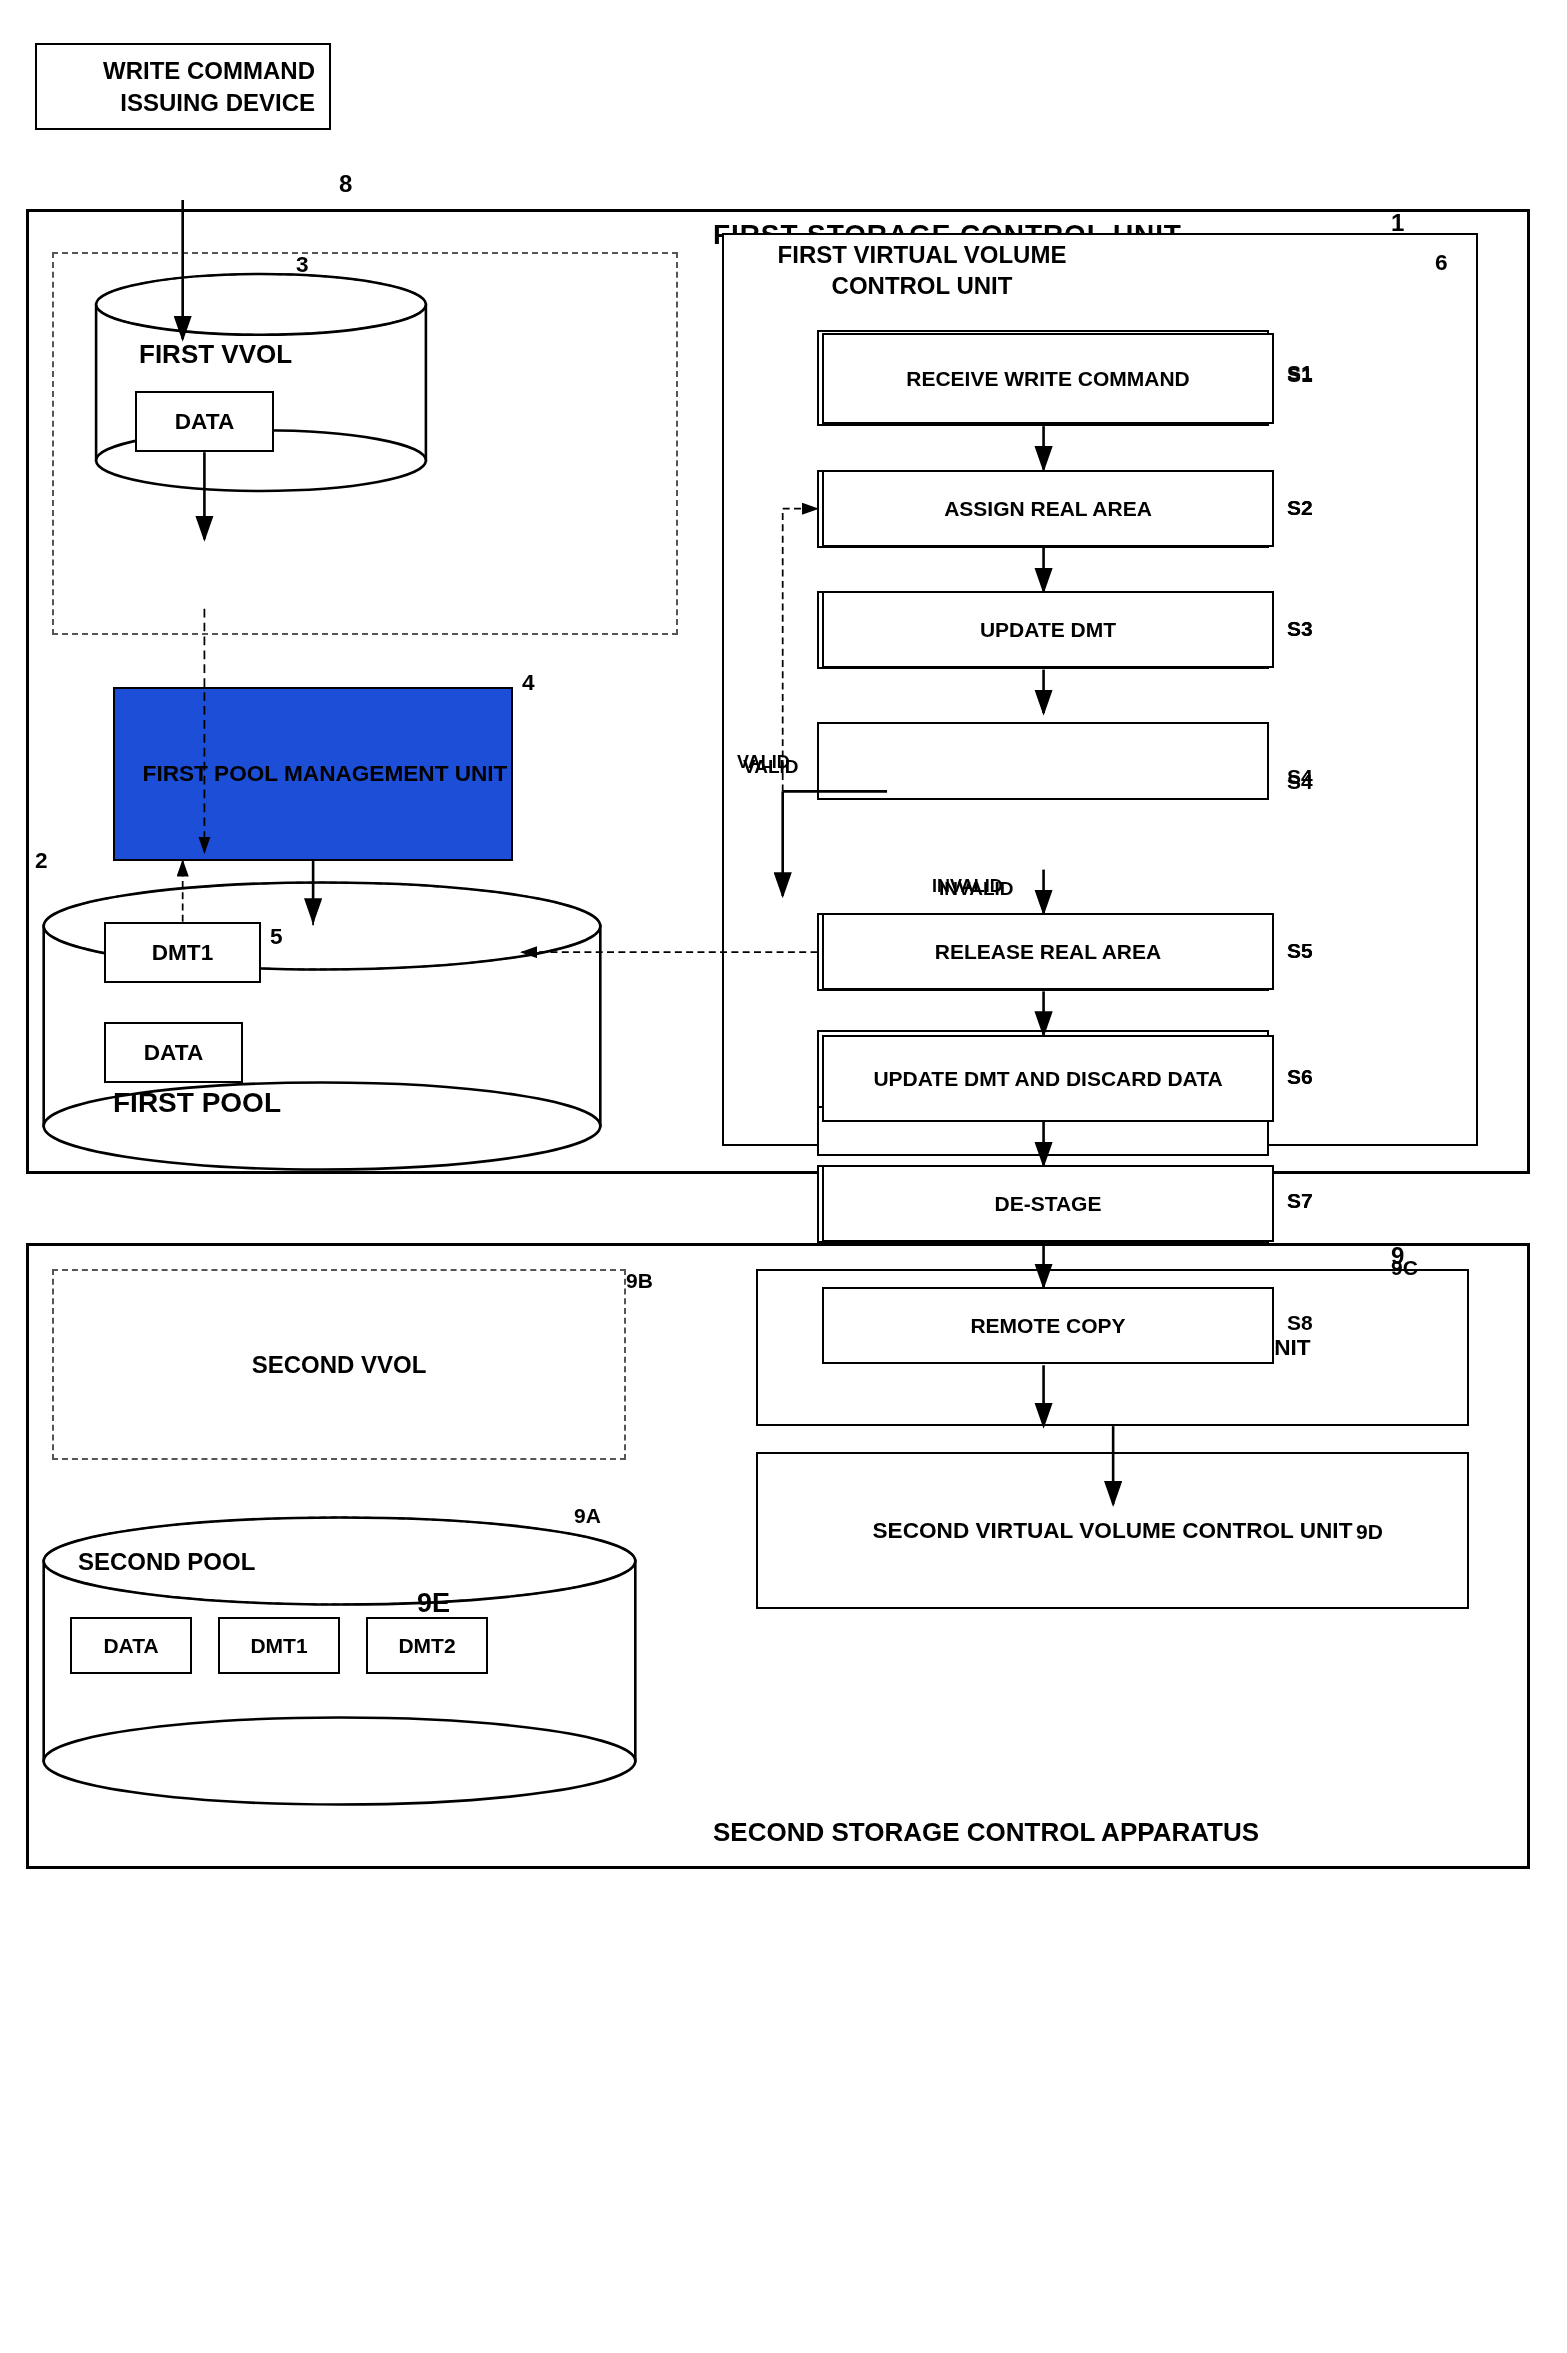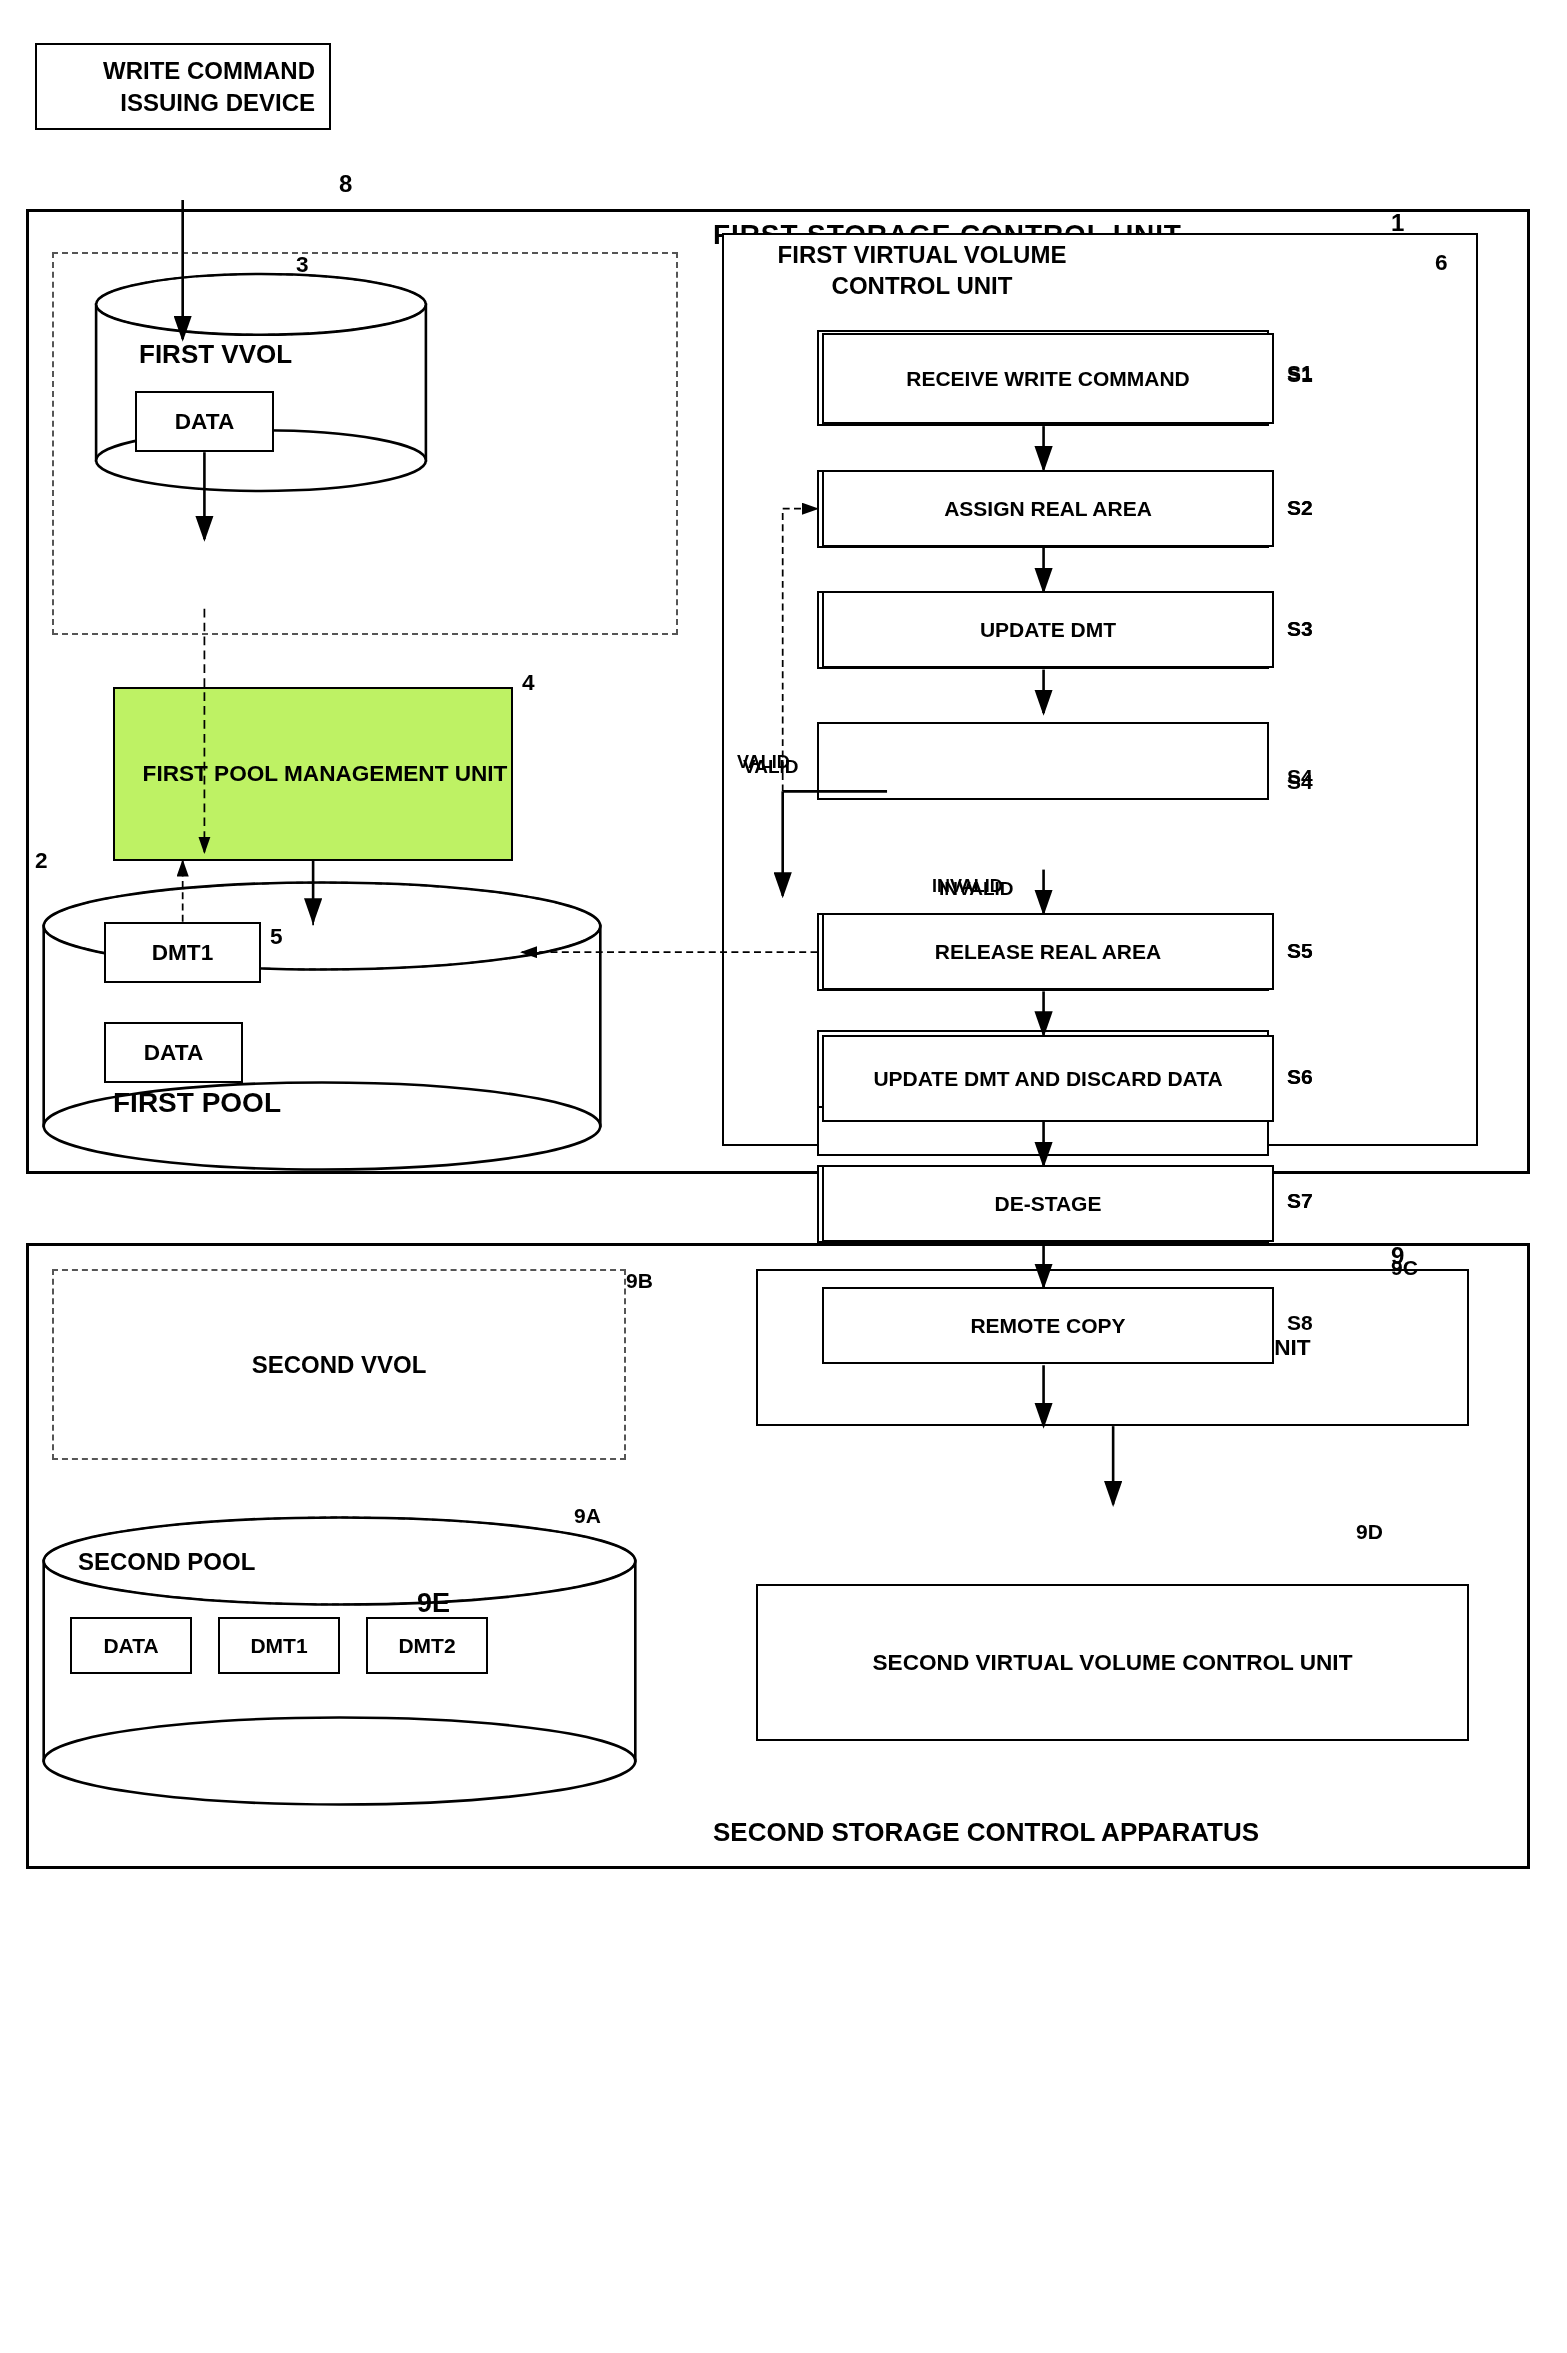--- a/index.html
+++ b/index.html
@@ -139,21 +139,21 @@
       width: 400px;
       height: 174px;
       border: 2.6px solid #000;
       display: flex;
       align-items: center;
       justify-content: center;
       text-align: center;
       font-size: 22.6px;
       font-weight: bold;
       line-height: 1.4;
-      background: #bef264;
+      background: #1d4ed8;
       padding-left: 24px;
     }
 
     .label-4 {
       position: absolute;
       top: 670px;
       left: 522px;
       font-size: 22.6px;
       font-weight: bold;
     }
@@ -393,21 +393,21 @@
       position: absolute;
       top: 1256px;
       left: 1391px;
       font-size: 21px;
       font-weight: bold;
     }
 
     
     .second-vvol-ctrl {
       position: absolute;
-      top: 1584px;
+      top: 1452px;
       left: 756px;
       width: 713px;
       height: 157px;
       border: 2.6px solid #000;
       display: flex;
       align-items: center;
       justify-content: center;
       font-size: 22.6px;
       font-weight: bold;
       line-height: 1.4;

